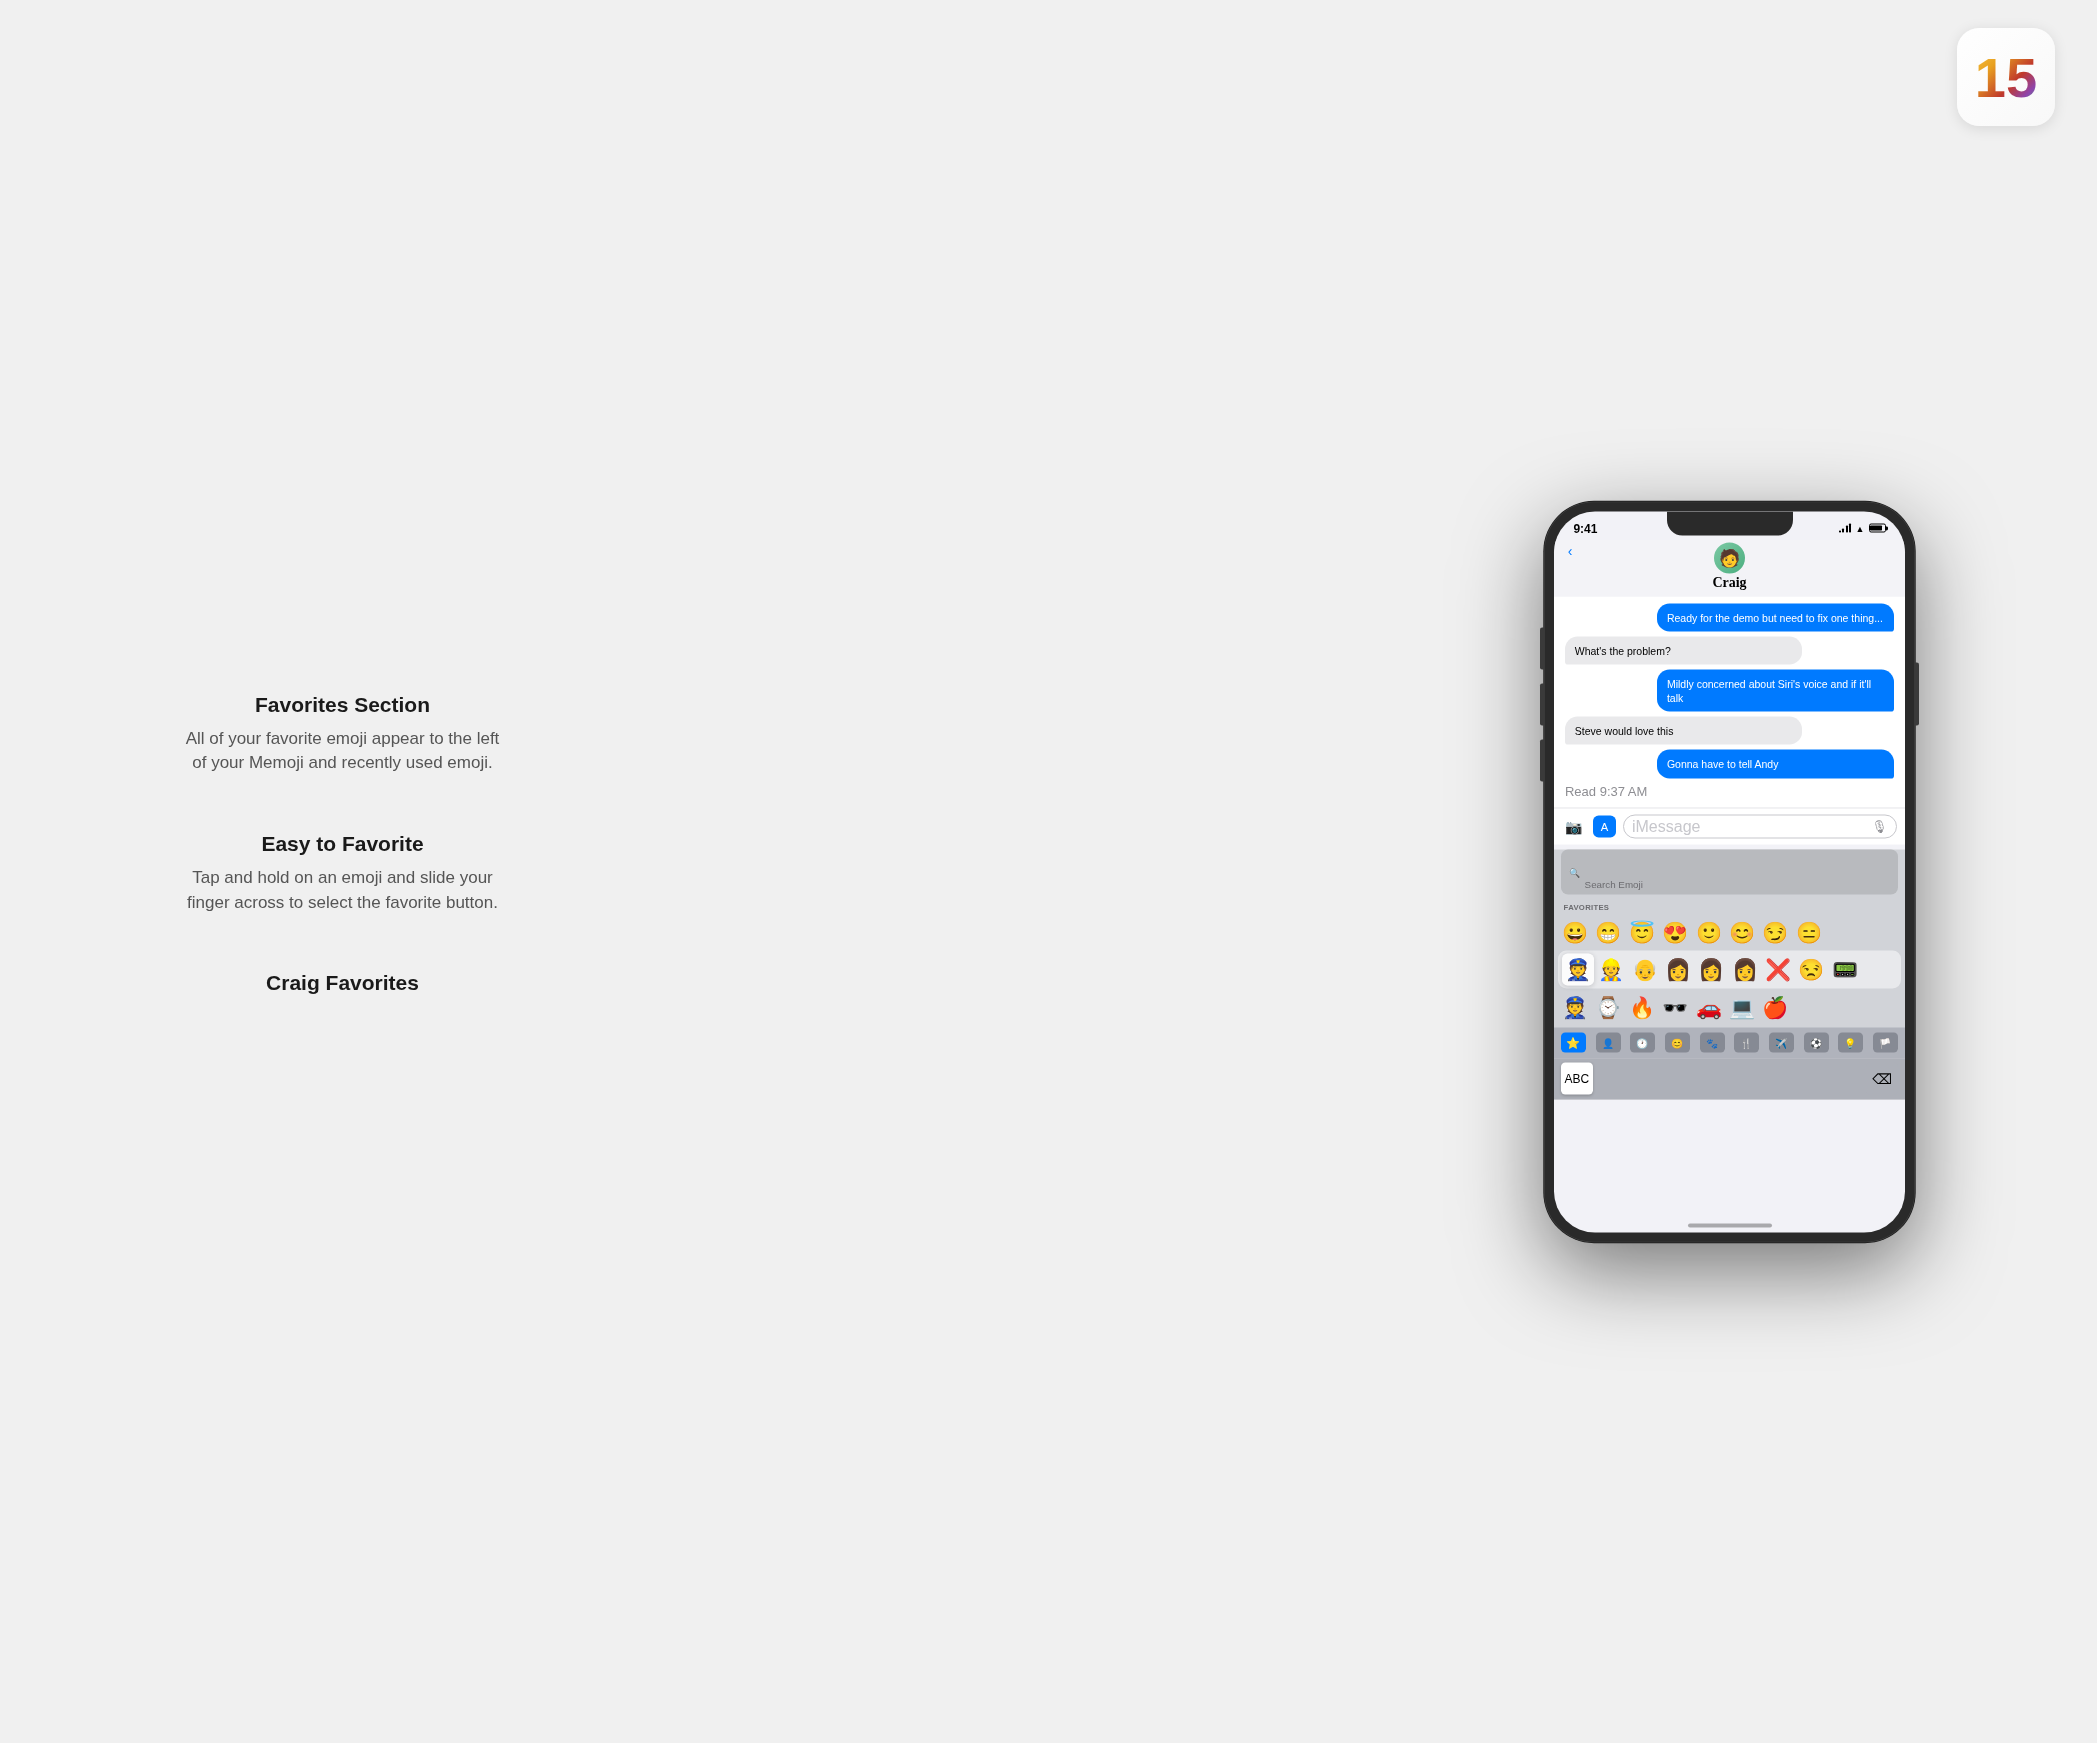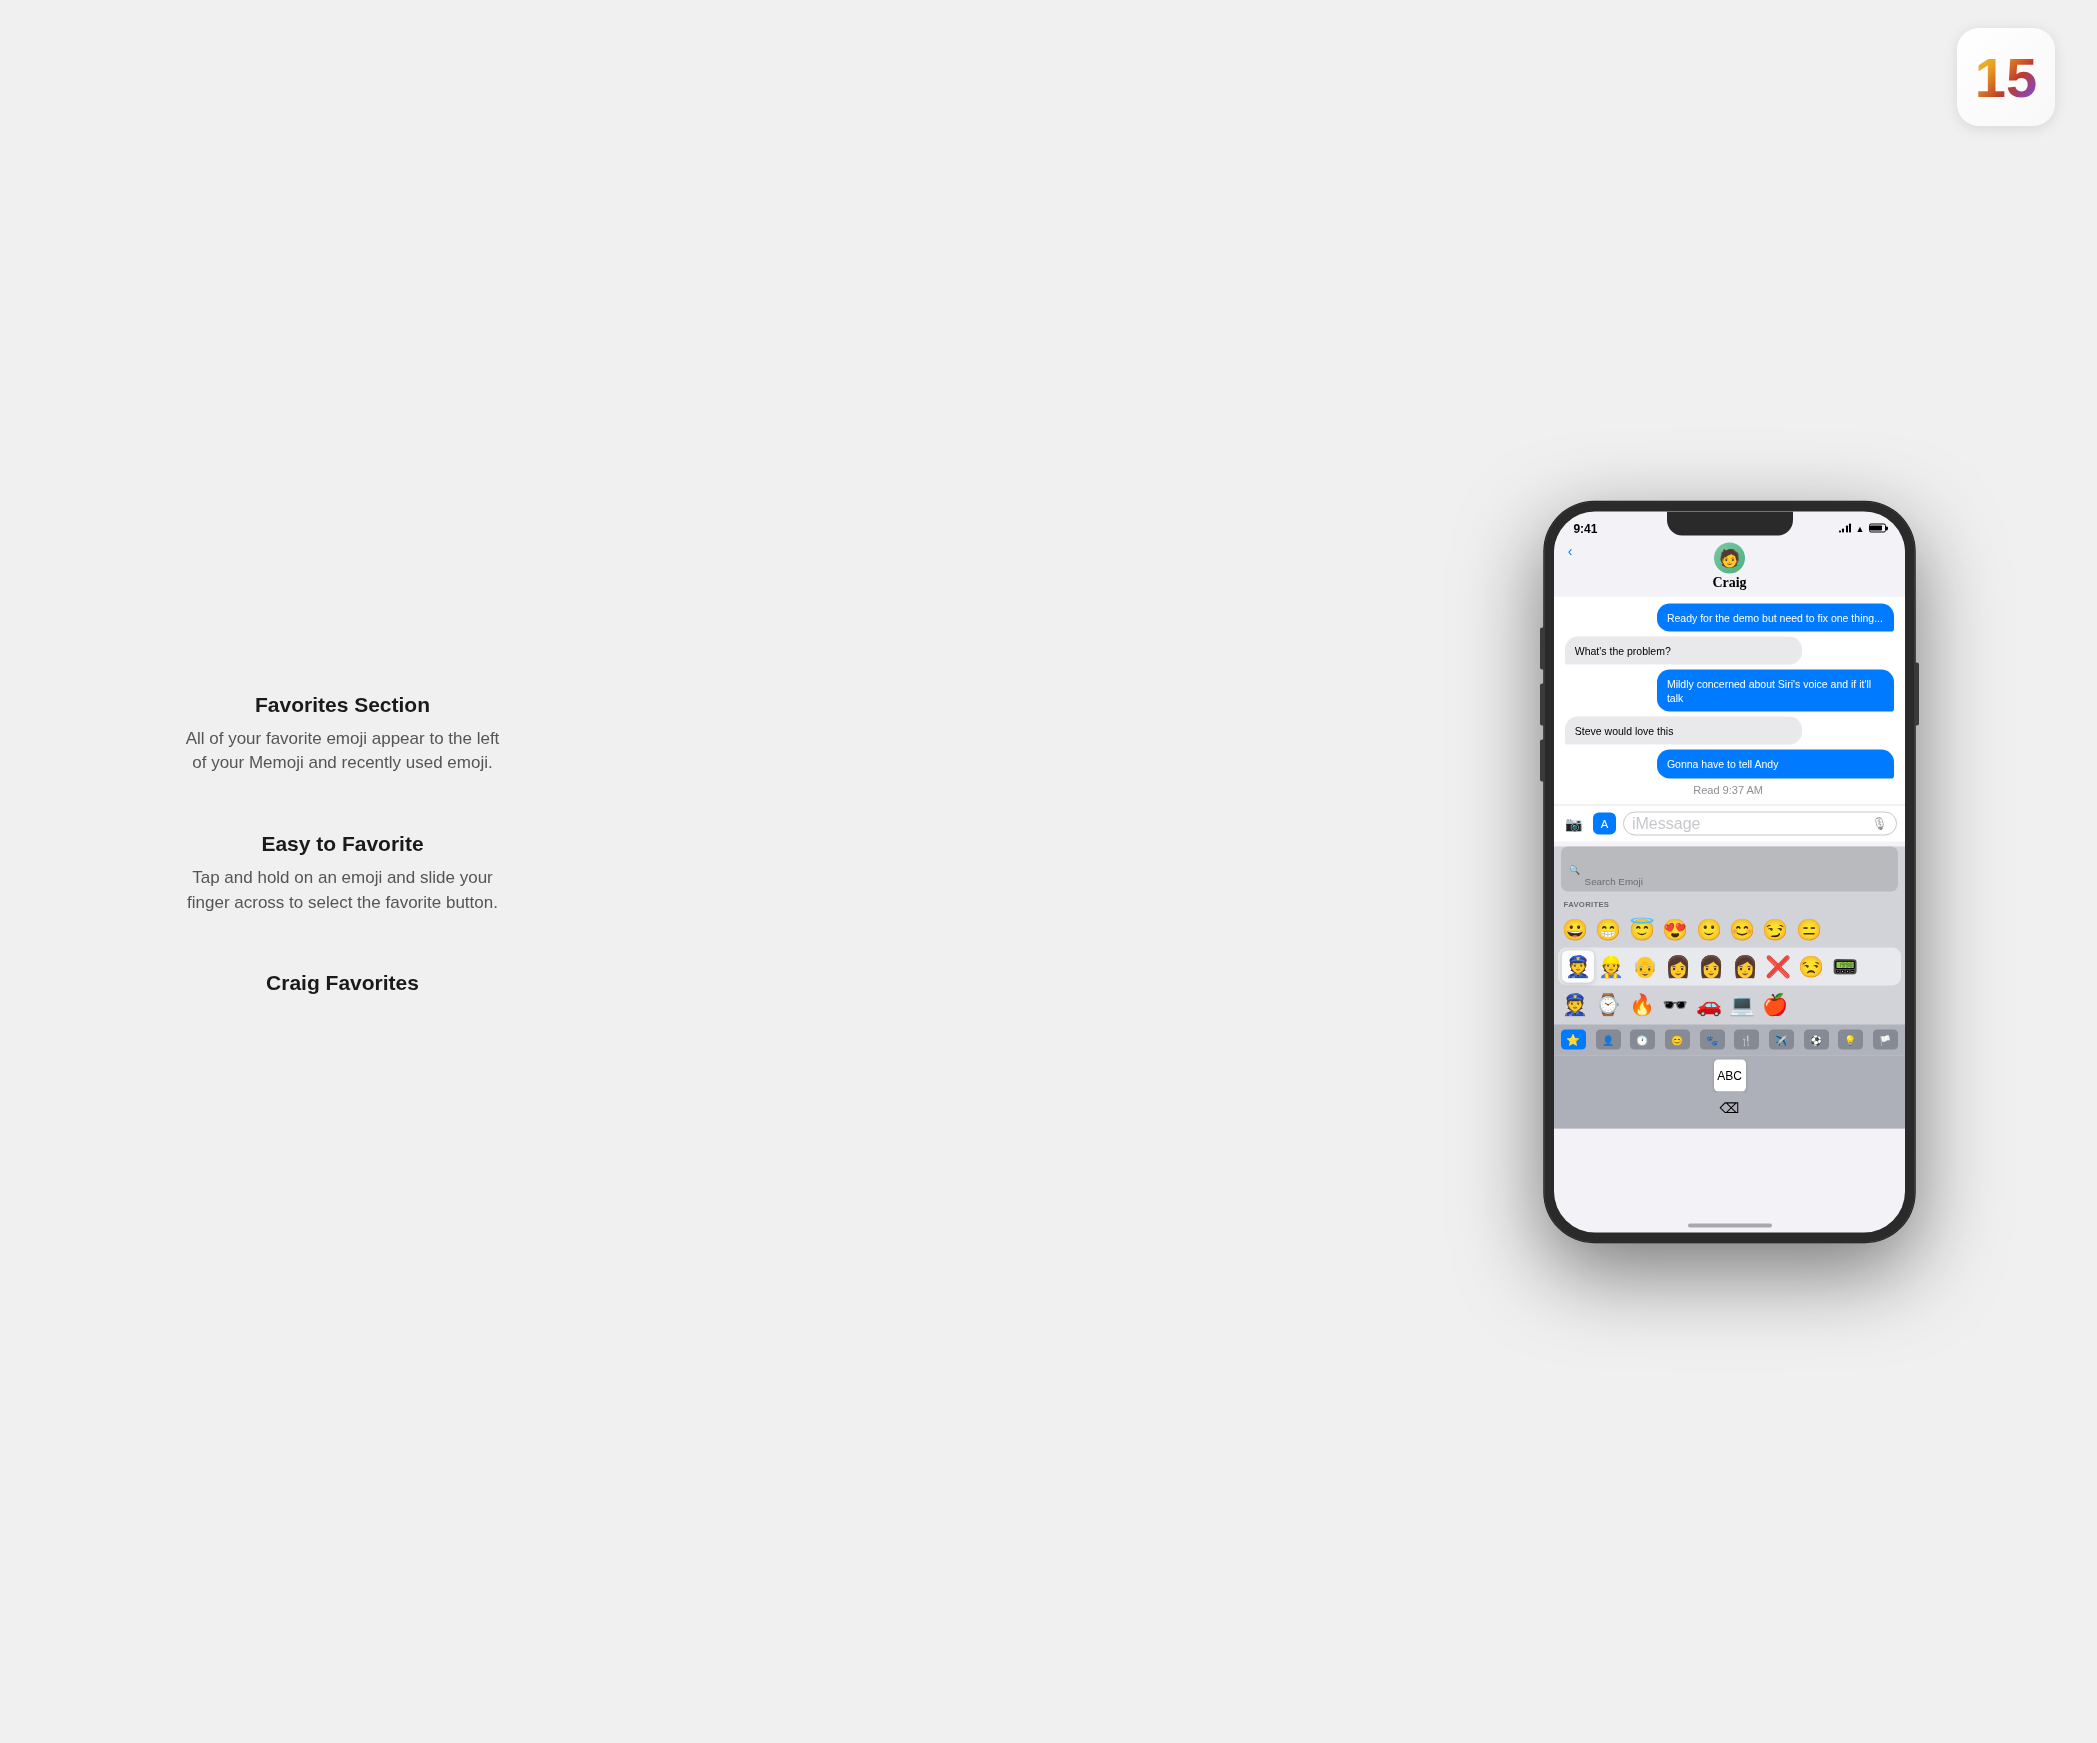--- a/index.html
+++ b/index.html
@@ -270,22 +270,22 @@
     }
 
     .message-bubble.received {
       background: #e9e9eb;
       color: #000;
       margin-right: auto;
       border-bottom-left-radius: 2.8px;
     }
 
     .read-receipt {
-      text-align: center;
-      font-size: 11px;
+      text-align: left;
+      font-size: 13px;
       color: #8e8e93;
       margin-bottom: 7px;
       padding-right: 2.8px;
     }
 
     
     .input-bar {
       display: flex;
       align-items: center;
       padding: 5.6px 8.4px;
@@ -546,21 +546,21 @@
           <div style="width:25px; height:19.6px; background:#868a94; border-radius:4.2px; display:flex; align-items:center; justify-content:center; font-size:9.8px;">🕐</div>
           <div style="width:25px; height:19.6px; background:#868a94; border-radius:4.2px; display:flex; align-items:center; justify-content:center; font-size:9.8px;">😊</div>
           <div style="width:25px; height:19.6px; background:#868a94; border-radius:4.2px; display:flex; align-items:center; justify-content:center; font-size:9.8px;">🐾</div>
           <div style="width:25px; height:19.6px; background:#868a94; border-radius:4.2px; display:flex; align-items:center; justify-content:center; font-size:9.8px;">🍴</div>
           <div style="width:25px; height:19.6px; background:#868a94; border-radius:4.2px; display:flex; align-items:center; justify-content:center; font-size:9.8px;">✈️</div>
           <div style="width:25px; height:19.6px; background:#868a94; border-radius:4.2px; display:flex; align-items:center; justify-content:center; font-size:9.8px;">⚽</div>
           <div style="width:25px; height:19.6px; background:#868a94; border-radius:4.2px; display:flex; align-items:center; justify-content:center; font-size:9.8px;">💡</div>
           <div style="width:25px; height:19.6px; background:#868a94; border-radius:4.2px; display:flex; align-items:center; justify-content:center; font-size:9.8px;">🏳️</div>
         </div>
 
-        <div style="display:flex; align-items:center; justify-content:space-between; padding: 4.2px 7px 5.6px; background:#adb0b8;flex-direction:column;">
+        <div style="display:flex; align-items:center; justify-content:space-between; padding: 4.2px 7px 5.6px; background:#adb0b8;">
           <div class="kb-abc-btn">ABC</div>
           <div style="flex:1; height:31px;"></div>
           <div class="kb-delete-btn">⌫</div>
         </div>
 
       </div>
 
       <div class="home-indicator"></div>
 
     </div>

